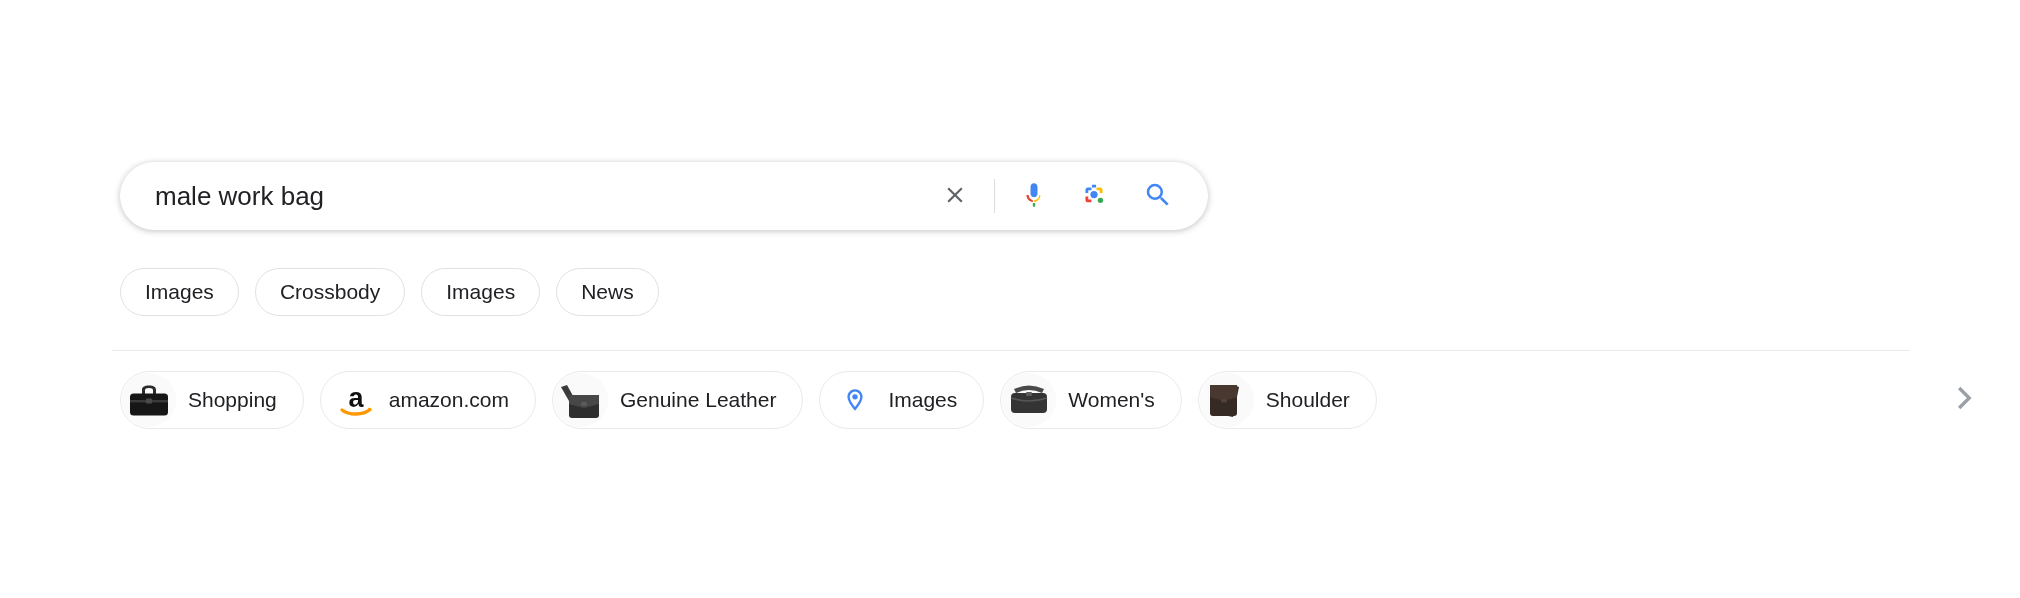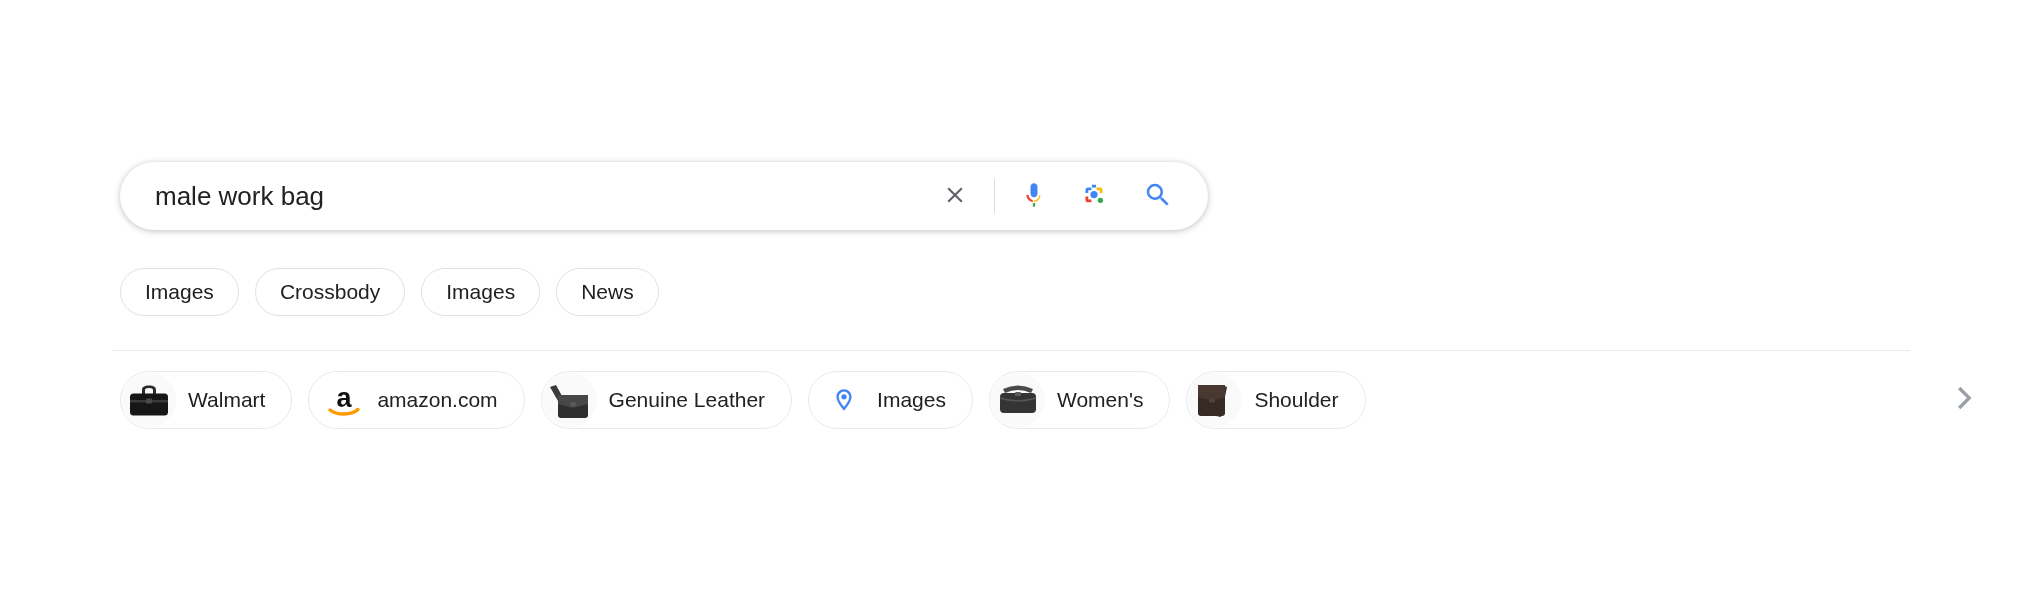--- a/index.html
+++ b/index.html
@@ -271,21 +271,21 @@
       <div class="chip">
         <span class="chip-thumb">
           <svg viewBox="0 0 54 54">
             <rect width="54" height="54" fill="#fafafa"></rect>
             <path d="M20 17c0-3 2-4.5 7-4.5s7 1.5 7 4.5v4h-3v-3.6c0-1.6-1.2-2.4-4-2.4s-4 .8-4 2.4V21h-3z" fill="#2b2b2b"></path>
             <rect x="8" y="20.5" width="38" height="22" rx="3.5" fill="#161616"></rect>
             <rect x="8" y="27" width="38" height="2.4" fill="#3a3a3a"></rect>
             <rect x="24" y="25.5" width="6" height="5" rx="1" fill="#4a4a4a"></rect>
           </svg>
         </span>
-        <span class="chip-label">Walmart</span>
+        <span class="chip-label">Shopping</span>
       </div>
 
       <div class="chip">
         <span class="chip-icon">
           <svg viewBox="0 0 46 46" width="46" height="46">
             <text x="23" y="30" text-anchor="middle" font-family="Liberation Sans, sans-serif" font-size="27" font-weight="bold" fill="#111">a</text>
             <path d="M9 33 C16 38.5, 30 38.5, 37 32.5" stroke="#FF9900" stroke-width="3.4" fill="none" stroke-linecap="round"></path>
             <path d="M35.5 30.5 l2.6 2.2 -3.4 1.2 z" fill="#FF9900"></path>
           </svg>
         </span>

